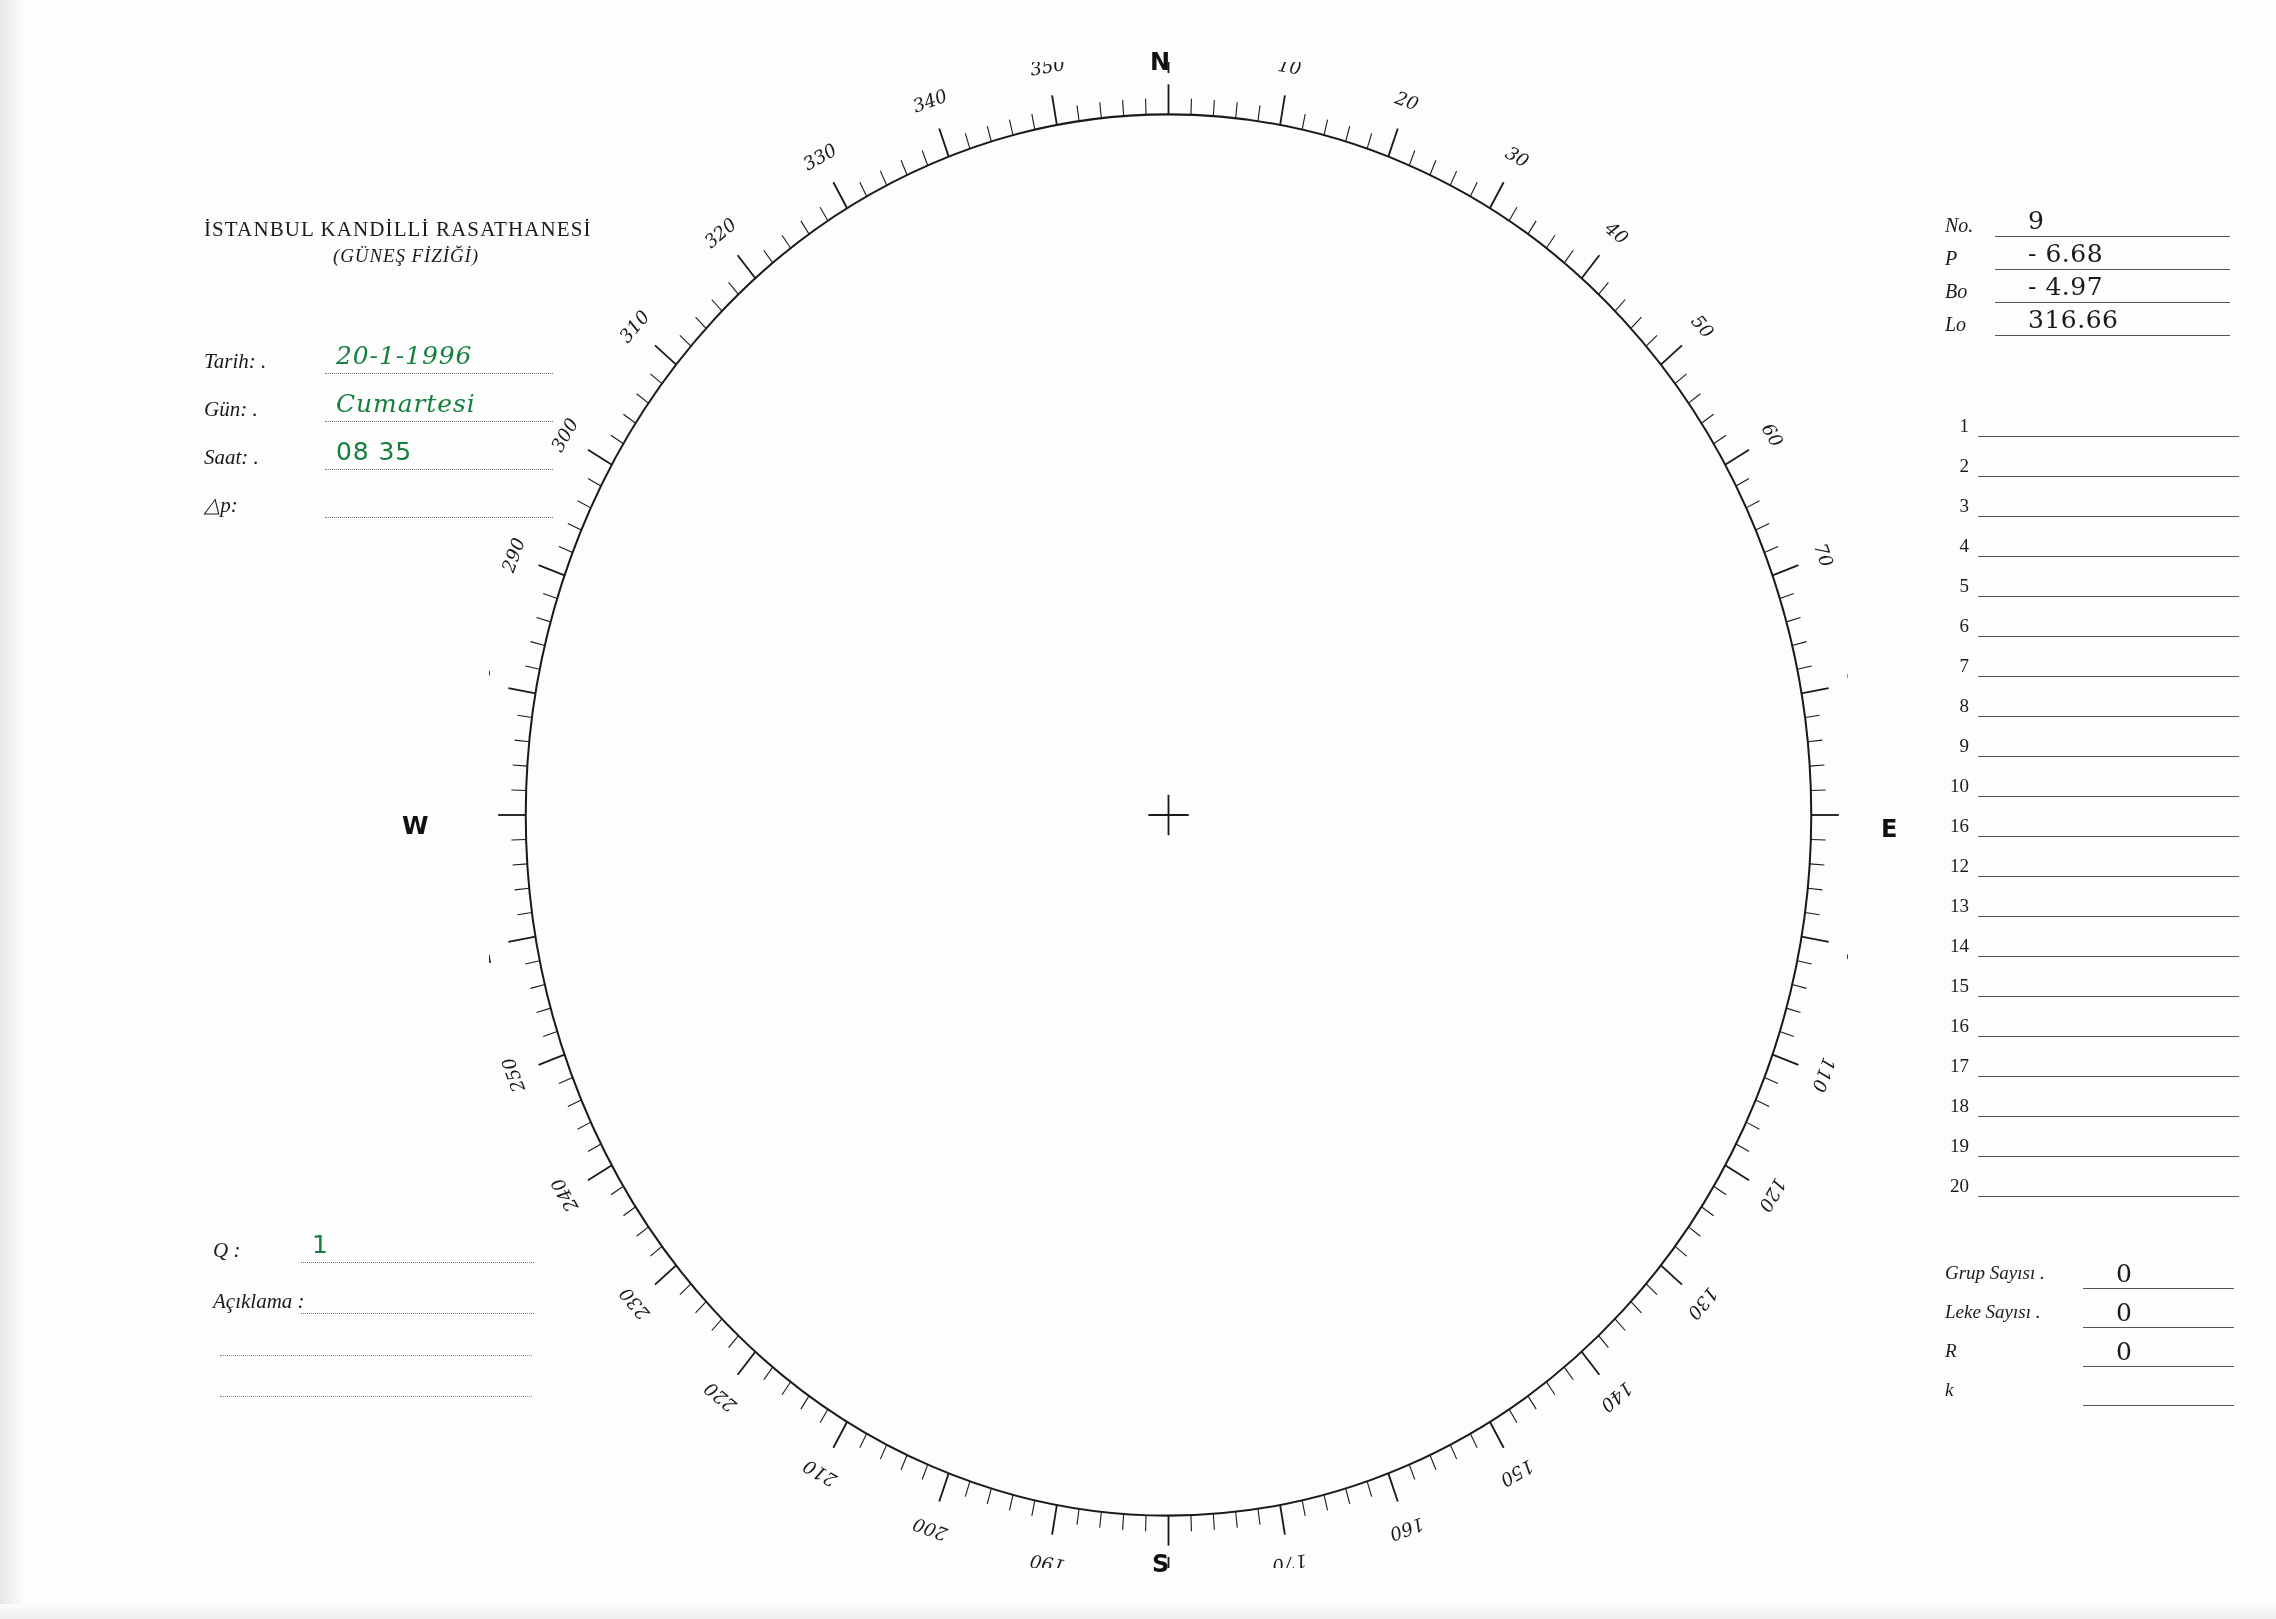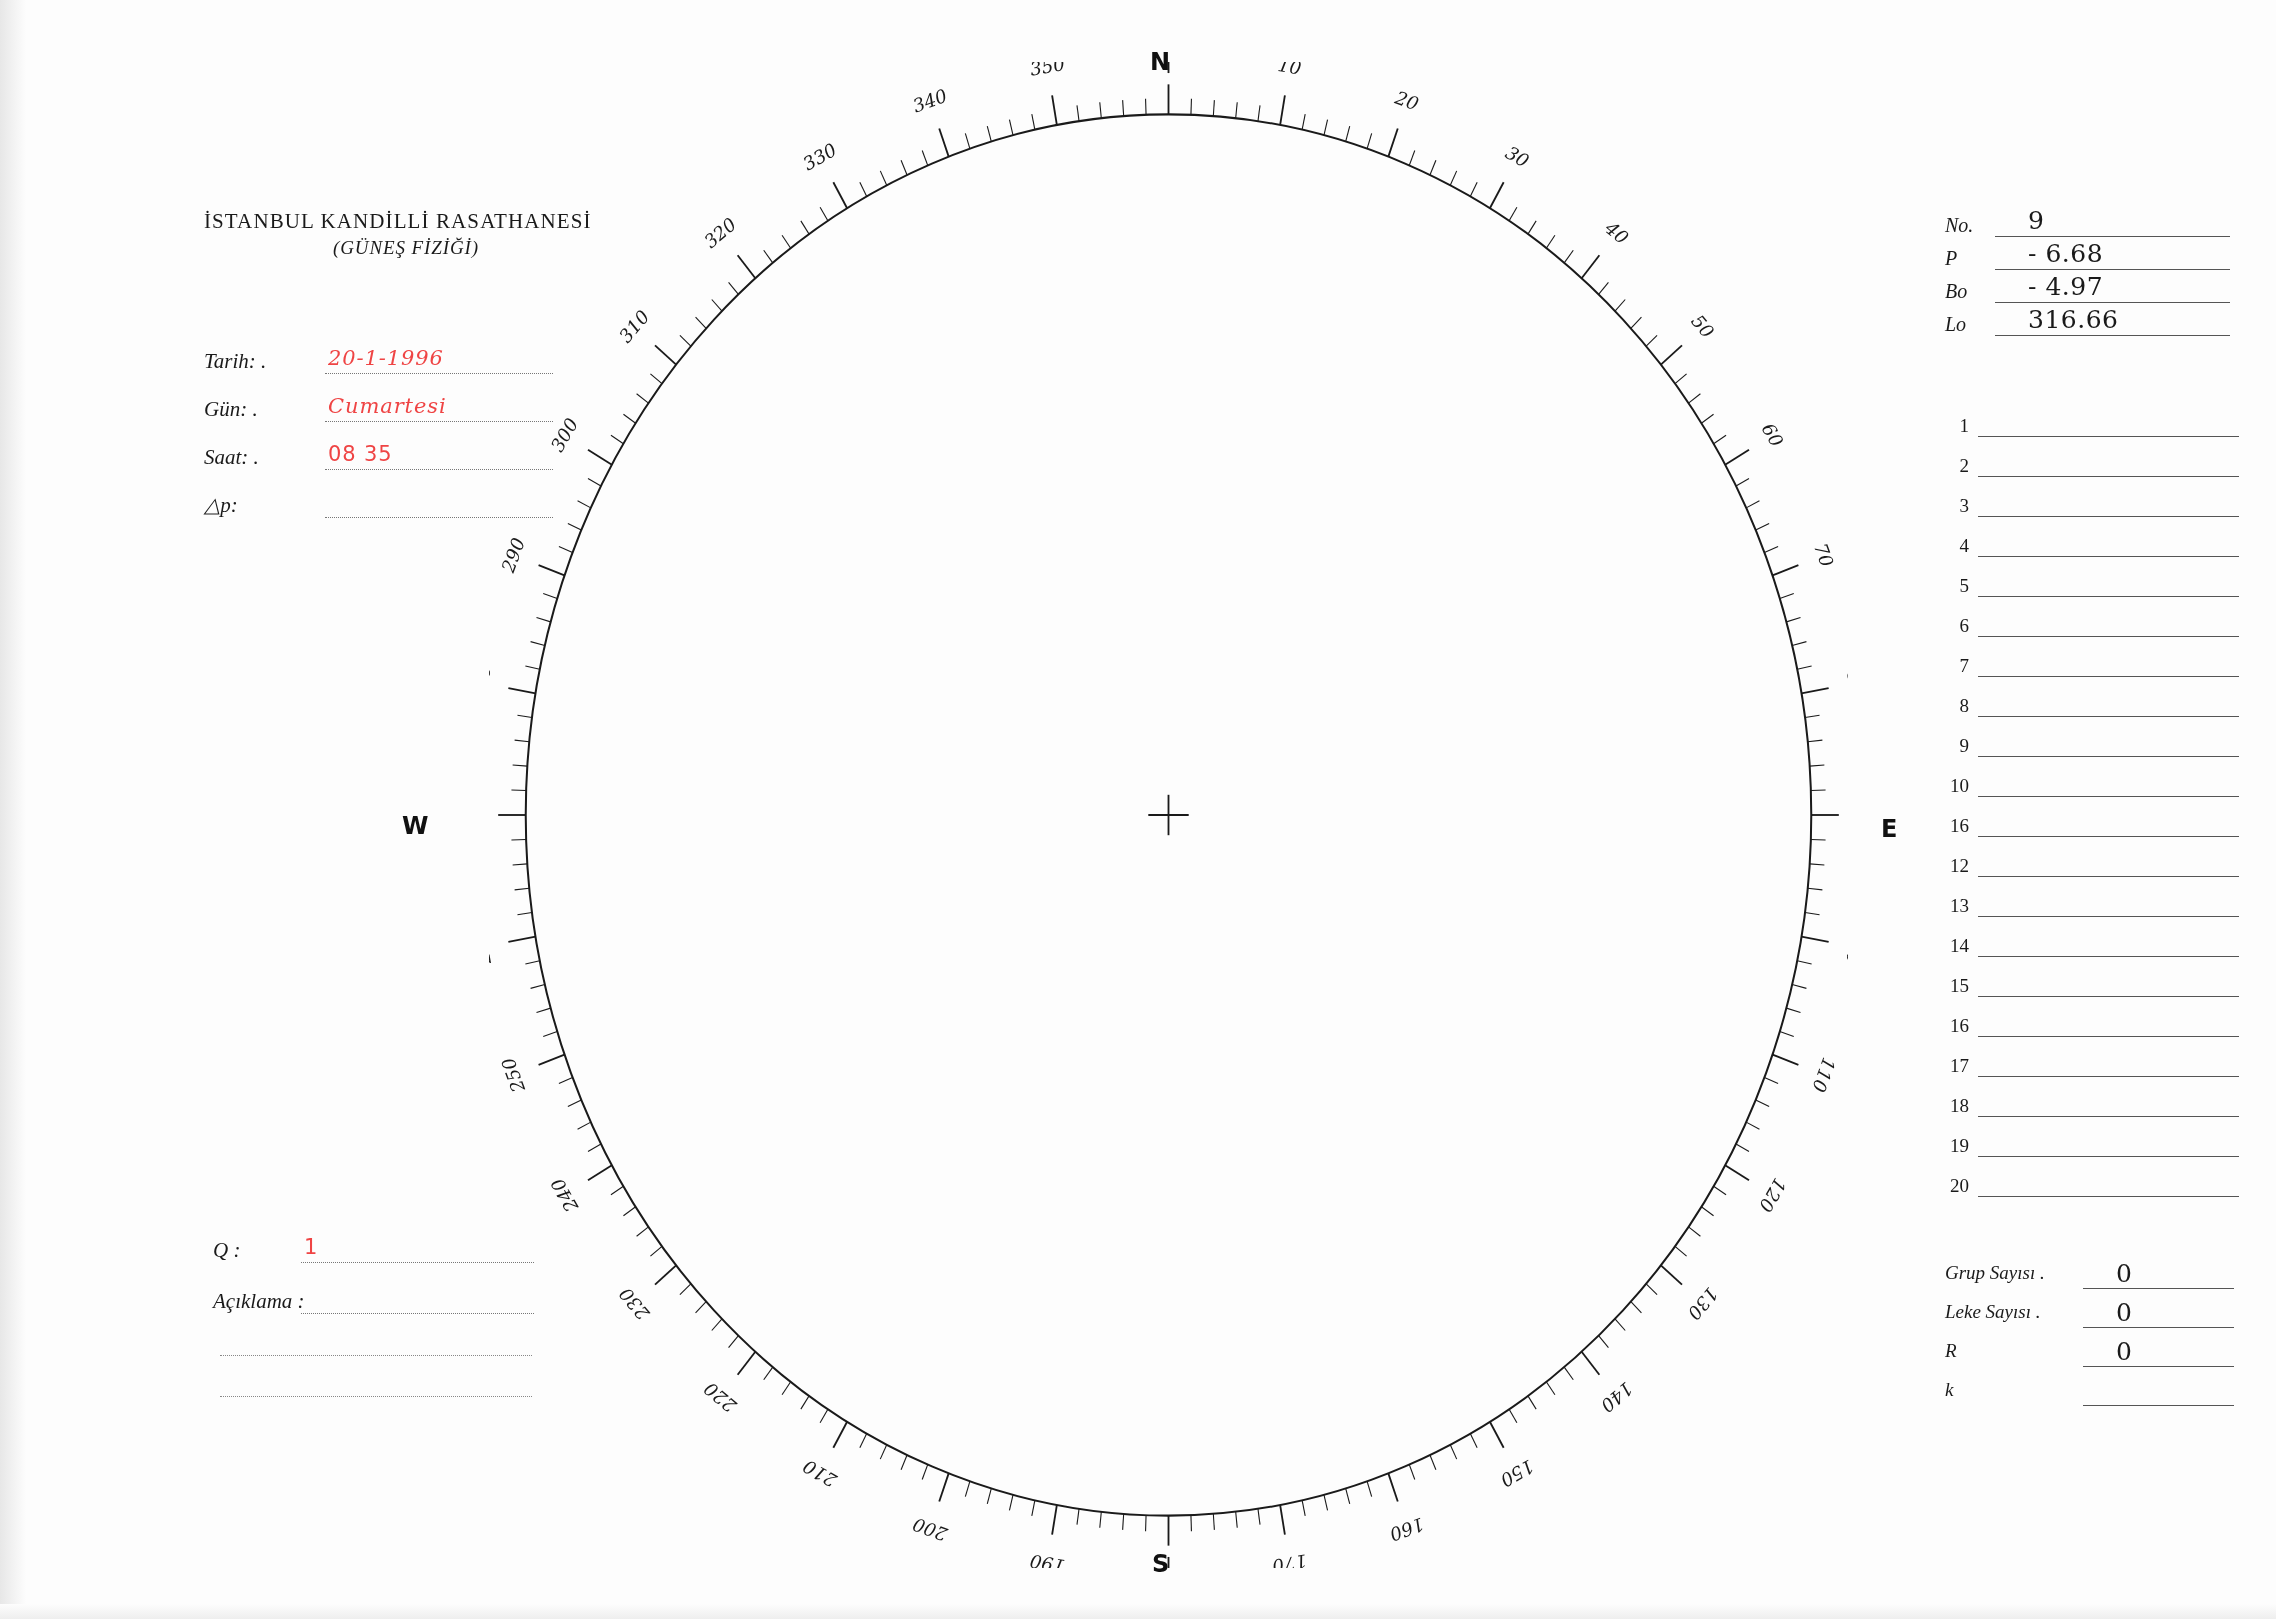--- a/index.html
+++ b/index.html
@@ -40,20 +40,21 @@
     left: 204px;
     top: 209px;
     width: 432px;
     text-align: left;
   }
   .org-title {
     font-size: 21px;
     letter-spacing: 1.1px;
     font-weight: normal;
     white-space: nowrap;
+    margin-top: 8px;
   }
   .org-sub {
     font-size: 19px;
     letter-spacing: 0.9px;
     text-align: center;
     width: 404px;
     margin-top: 3px;
     font-style: italic;
   }
 
@@ -75,26 +76,26 @@
     white-space: nowrap;
   }
   .fline {
     flex: 1;
     position: relative;
     border-bottom: 0.9px dotted #777;
     height: 31px;
   }
   .fval {
     position: absolute;
-    left: 3px;
+    left: 11px;
     bottom: 2.8px;
     font-family: "DejaVu Sans", sans-serif;
-    font-size: 21px;
+    font-size: 25px;
     letter-spacing: 0.9px;
-    color: #ef4444;
+    color: #15803d;
     white-space: nowrap;
   }
   .fval.hand {
     font-family: "DejaVu Serif", serif;
     font-style: italic;
   }
 
   
   .q-block {
     position: absolute;

